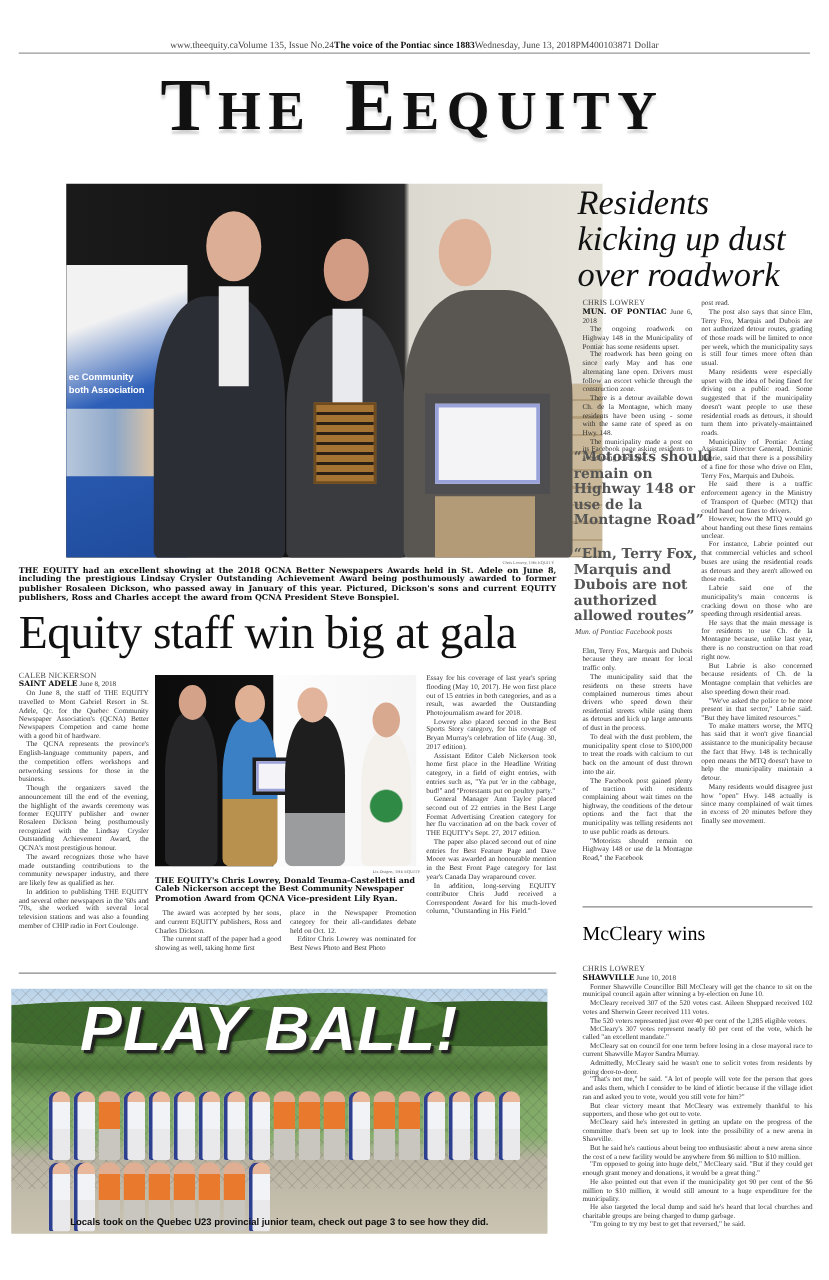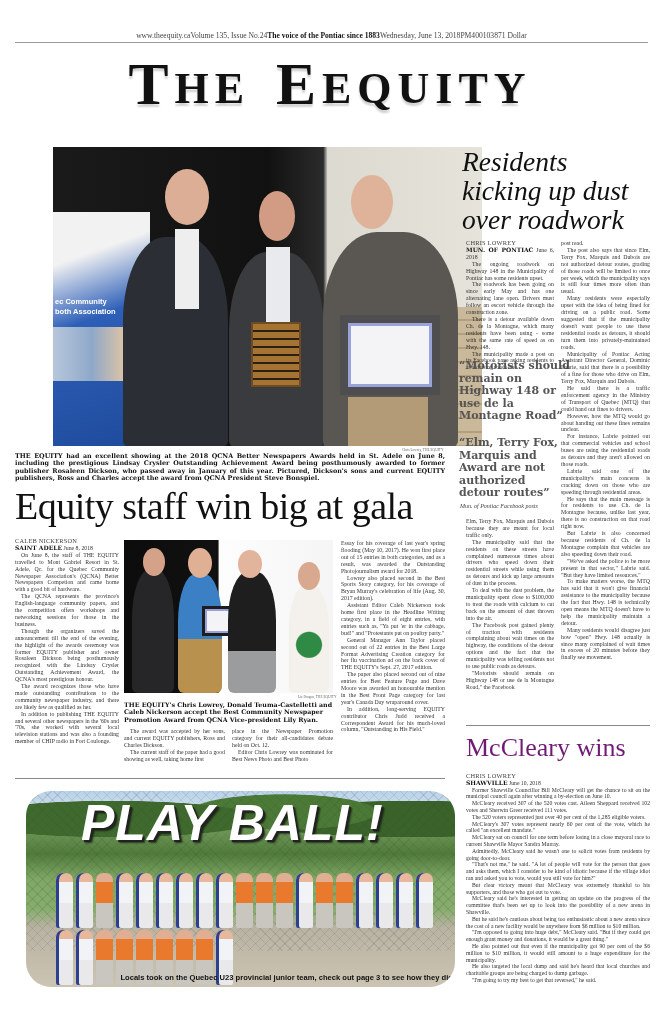--- a/index.html
+++ b/index.html
@@ -67,40 +67,40 @@
   .rule-h { position: absolute; height: 1px; background: #888; }
 
   
   .headline-res { position: absolute; left: 462px; top: 147px; width: 190px; font-family: "Liberation Serif", serif;
     font-style: italic; font-size: 27.5px; line-height: 29px; color: #111; }
   .pullquote { position: absolute; font-family: "DejaVu Serif", serif; font-weight: bold; font-size: 11px;
     line-height: 12.6px; color: #555; }
   .pq-source { position: absolute; font-family: "Liberation Serif", serif; font-style: italic; font-size: 6px; color: #444; }
 
   .headline-mc { position: absolute; left: 466px; top: 734px; font-family: "Liberation Serif", serif;
-    font-size: 26px; line-height: 28px; color: #701a75; white-space: nowrap; }
+    font-size: 16px; line-height: 28px; color: #000000; white-space: nowrap; }
 
   
-  .photo3 { position: absolute; left: 26px; top: 791px; width: 429px; height: 196px; overflow: hidden;
-    background: linear-gradient(180deg, #b9d2e8 0%, #cfe0ef 10%, #6f9857 20%, #4f7a3a 32%, #7fa865 45%, #86ad6c 60%, #b9b3a3 70%, #cbc4b2 100%); border-radius: 25px; }
+  .photo3 { position: absolute; left: 9px; top: 791px; width: 429px; height: 196px; overflow: hidden;
+    background: linear-gradient(180deg, #b9d2e8 0%, #cfe0ef 10%, #6f9857 20%, #4f7a3a 32%, #7fa865 45%, #86ad6c 60%, #b9b3a3 70%, #cbc4b2 100%); }
   .photo3 .trees { position: absolute; left: 0; top: 0; width: 100%; height: 70px;
     background: radial-gradient(ellipse at 20% 40%, #3f6a2d 0 30%, transparent 31%),
                 radial-gradient(ellipse at 60% 30%, #4b7a36 0 25%, transparent 26%),
                 radial-gradient(ellipse at 90% 40%, #3a6329 0 30%, transparent 31%); }
   .photo3 .fence { position: absolute; left: 0; top: 0; width: 100%; height: 160px;
     background: repeating-linear-gradient(45deg, transparent 0 6px, rgba(60,60,60,0.12) 6px 7px),
                 repeating-linear-gradient(-45deg, transparent 0 6px, rgba(60,60,60,0.12) 6px 7px); }
   .playball { position: absolute; left: 55px; top: 4px; font-family: "Liberation Sans", sans-serif; font-weight: bold;
     font-style: italic; font-size: 50px; line-height: 56px; color: #fff; letter-spacing: 1px;
     text-shadow: 2px 2px 0 #222, 3px 3px 2px rgba(0,0,0,0.6); white-space: nowrap; }
   .team { position: absolute; left: 30px; top: 82px; width: 380px; height: 112px; display: flex; flex-wrap: wrap; gap: 2px 3px; }
   .player { width: 17px; height: 55px; border-radius: 7px 7px 2px 2px; }
   .player.qc { background: linear-gradient(180deg, #e8b89c 0 16%, #f2f3f7 16% 55%, #e9e9ec 55%); box-shadow: inset 3px 0 0 #2d3f8f; }
   .player.or { background: linear-gradient(180deg, #dfae93 0 16%, #e9792d 16% 55%, #c9c6c0 55%); }
-  .photo3-caption { position: absolute; left: 0; bottom: 5px; width: 100%; text-align: right;
+  .photo3-caption { position: absolute; left: 0; bottom: 5px; width: 100%; text-align: center;
     font-family: "Liberation Sans", sans-serif; font-weight: bold; font-size: 7.6px; color: #111; }
 </style>
 </head>
 <body>
 
 <div class="topbar">
   <span>www.theequity.ca</span>
   <span>Volume 135, Issue No.24</span>
   <span class="tagline">The voice of the Pontiac since 1883</span>
   <span>Wednesday, June 13, 2018</span>
@@ -231,21 +231,21 @@
 <div class="col" style="left:466px;top:240px;width:88px;">
   <div class="byline">CHRIS LOWREY</div>
   <div style="text-indent:0"><span class="dateline-place">MUN. OF PONTIAC</span> <span>June 6, 2018</span></div>
   <p>The ongoing roadwork on Highway 148 in the Municipality of Pontiac has some residents upset.</p>
   <p>The roadwork has been going on since early May and has one alternating lane open. Drivers must follow an escort vehicle through the construction zone.</p>
   <p>There is a detour available down Ch. de la Montagne, which many residents have been using - some with the same rate of speed as on Hwy. 148.</p>
   <p>The municipality made a post on its Facebook page asking residents to avoid using roads like</p>
 </div>
 
 <div class="pullquote" style="left:459px;top:360px;width:112px;">“Motorists should remain on Highway 148 or use de la Montagne Road”</div>
-<div class="pullquote" style="left:459px;top:437px;width:105px;">“Elm, Terry Fox, Marquis and Award are not authorized detour routes”</div>
+<div class="pullquote" style="left:459px;top:437px;width:105px;">“Elm, Terry Fox, Marquis and Dubois are not authorized allowed routes”</div>
 <div class="pq-source" style="left:460px;top:503px;">Mun. of Pontiac Facebook posts</div>
 
 <div class="col" style="left:466px;top:518px;width:88px;">
   <p style="text-indent:0">Elm, Terry Fox, Marquis and Dubois because they are meant for local traffic only.</p>
   <p>The municipality said that the residents on these streets have complained numerous times about drivers who speed down their residential streets while using them as detours and kick up large amounts of dust in the process.</p>
   <p>To deal with the dust problem, the municipality spent close to $100,000 to treat the roads with calcium to cut back on the amount of dust thrown into the air.</p>
   <p>The Facebook post gained plenty of traction with residents complaining about wait times on the highway, the conditions of the detour options and the fact that the municipality was telling residents not to use public roads as detours.</p>
   <p>"Motorists should remain on Highway 148 or use de la Montagne Road," the Facebook</p>
 </div>
 

